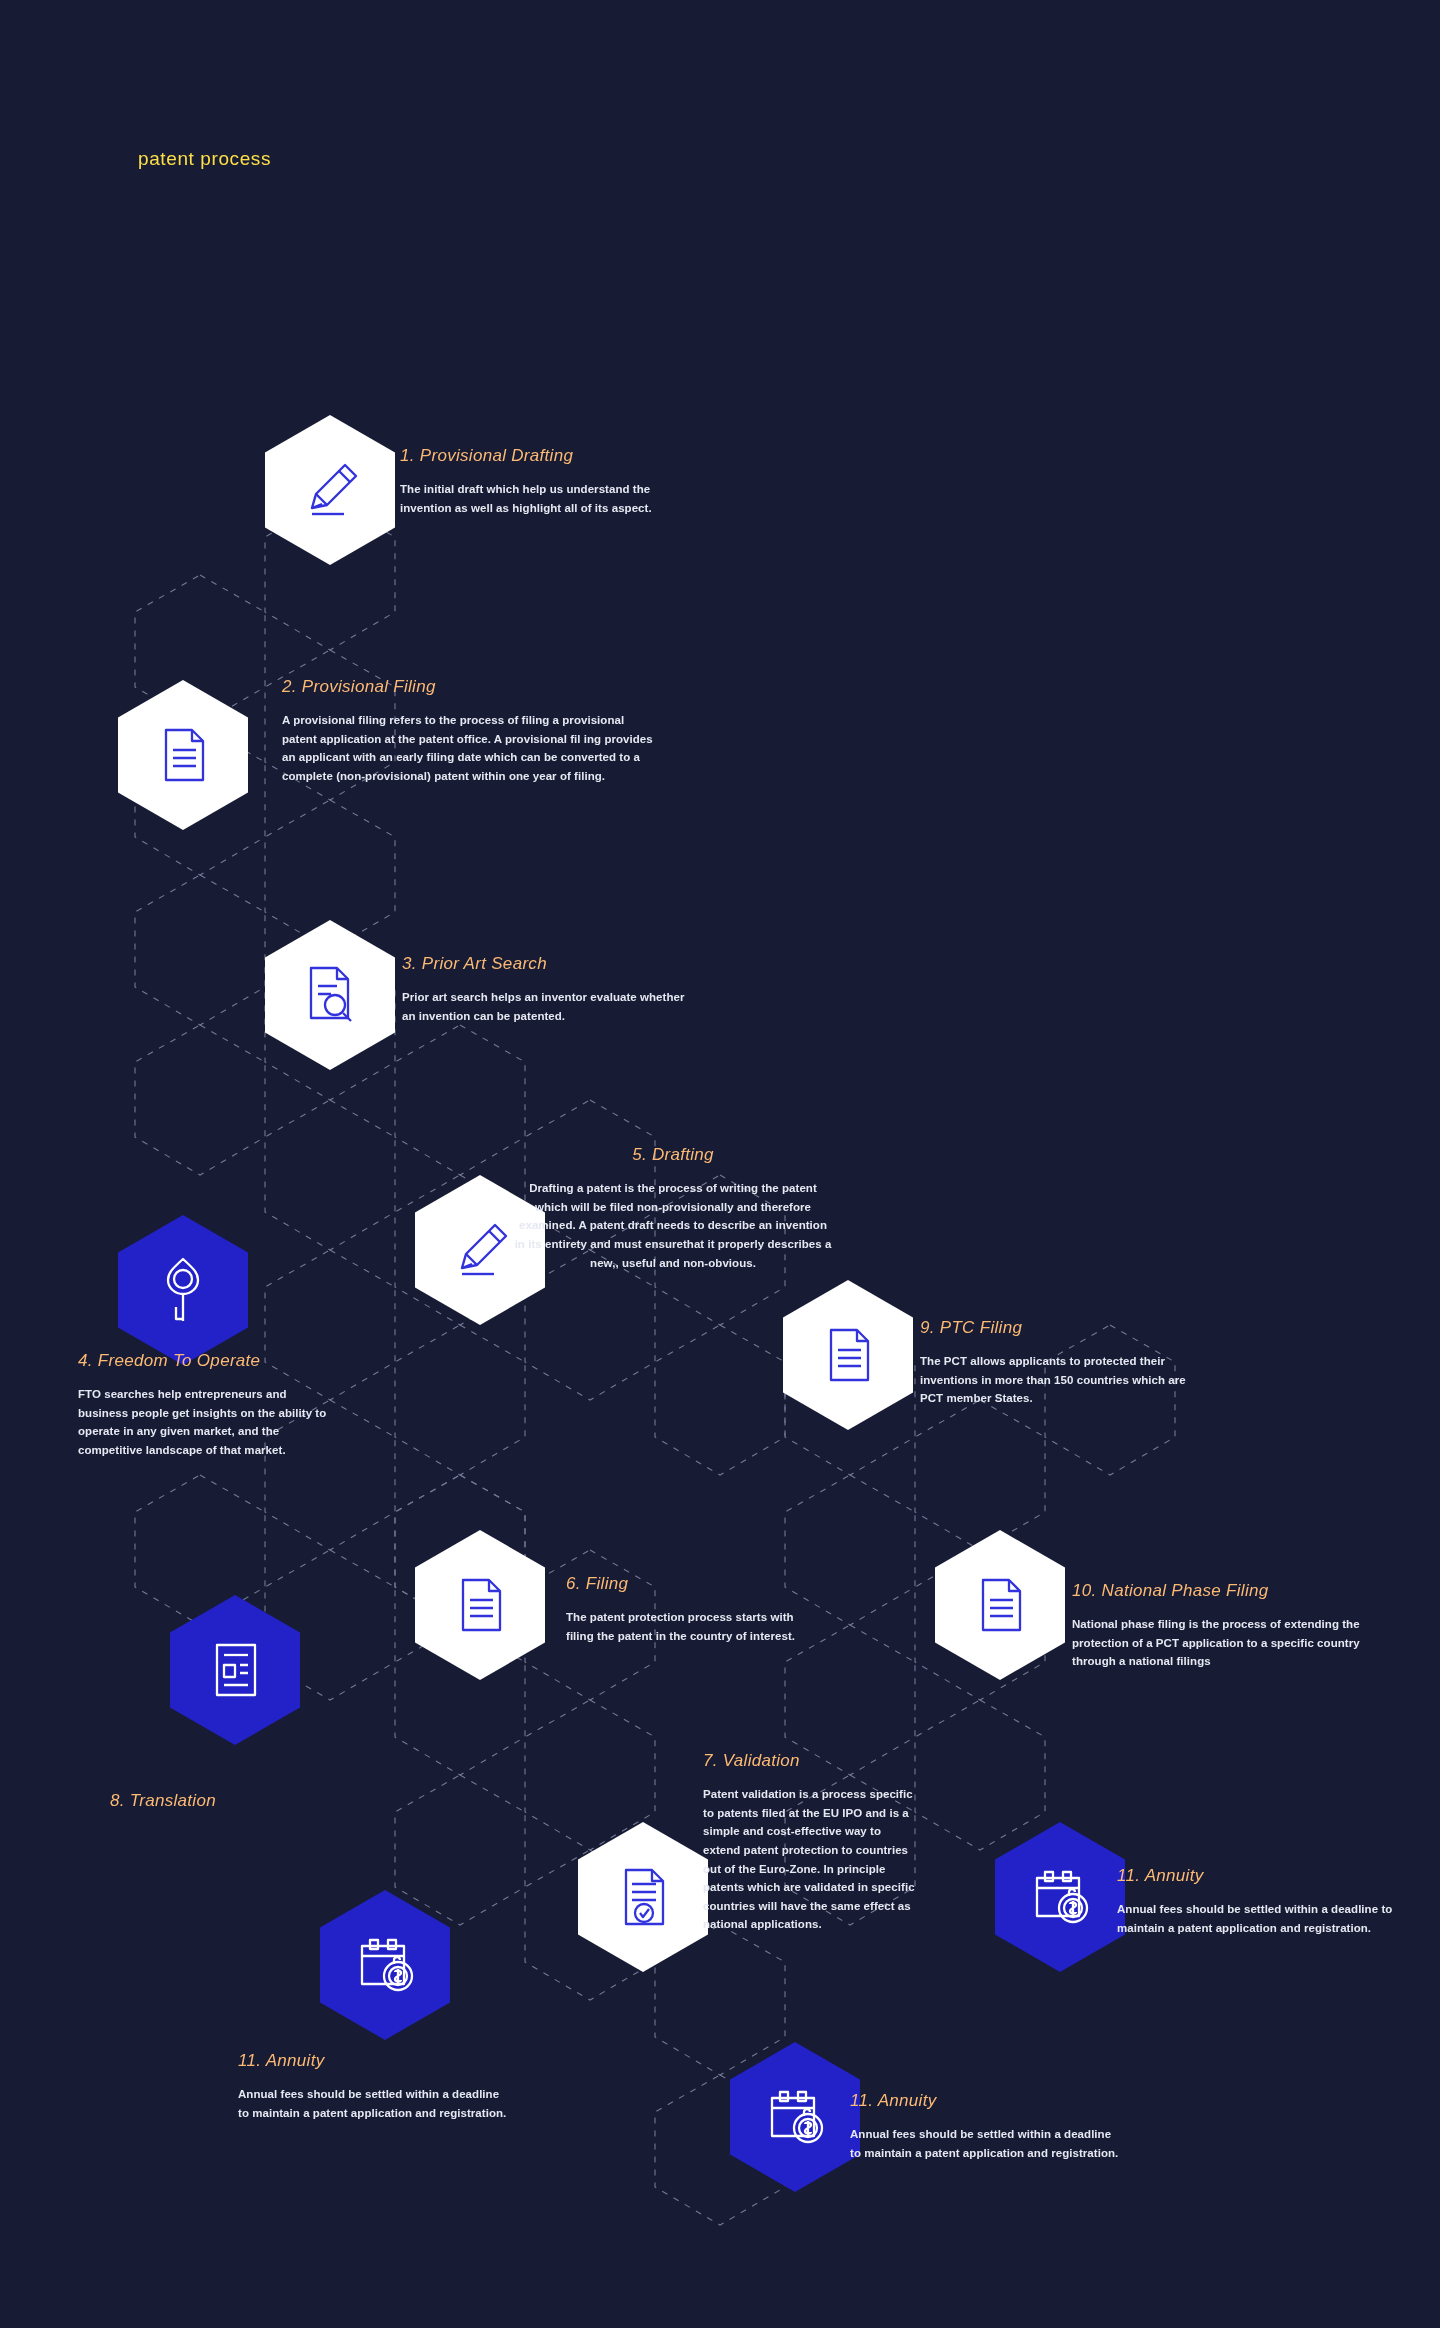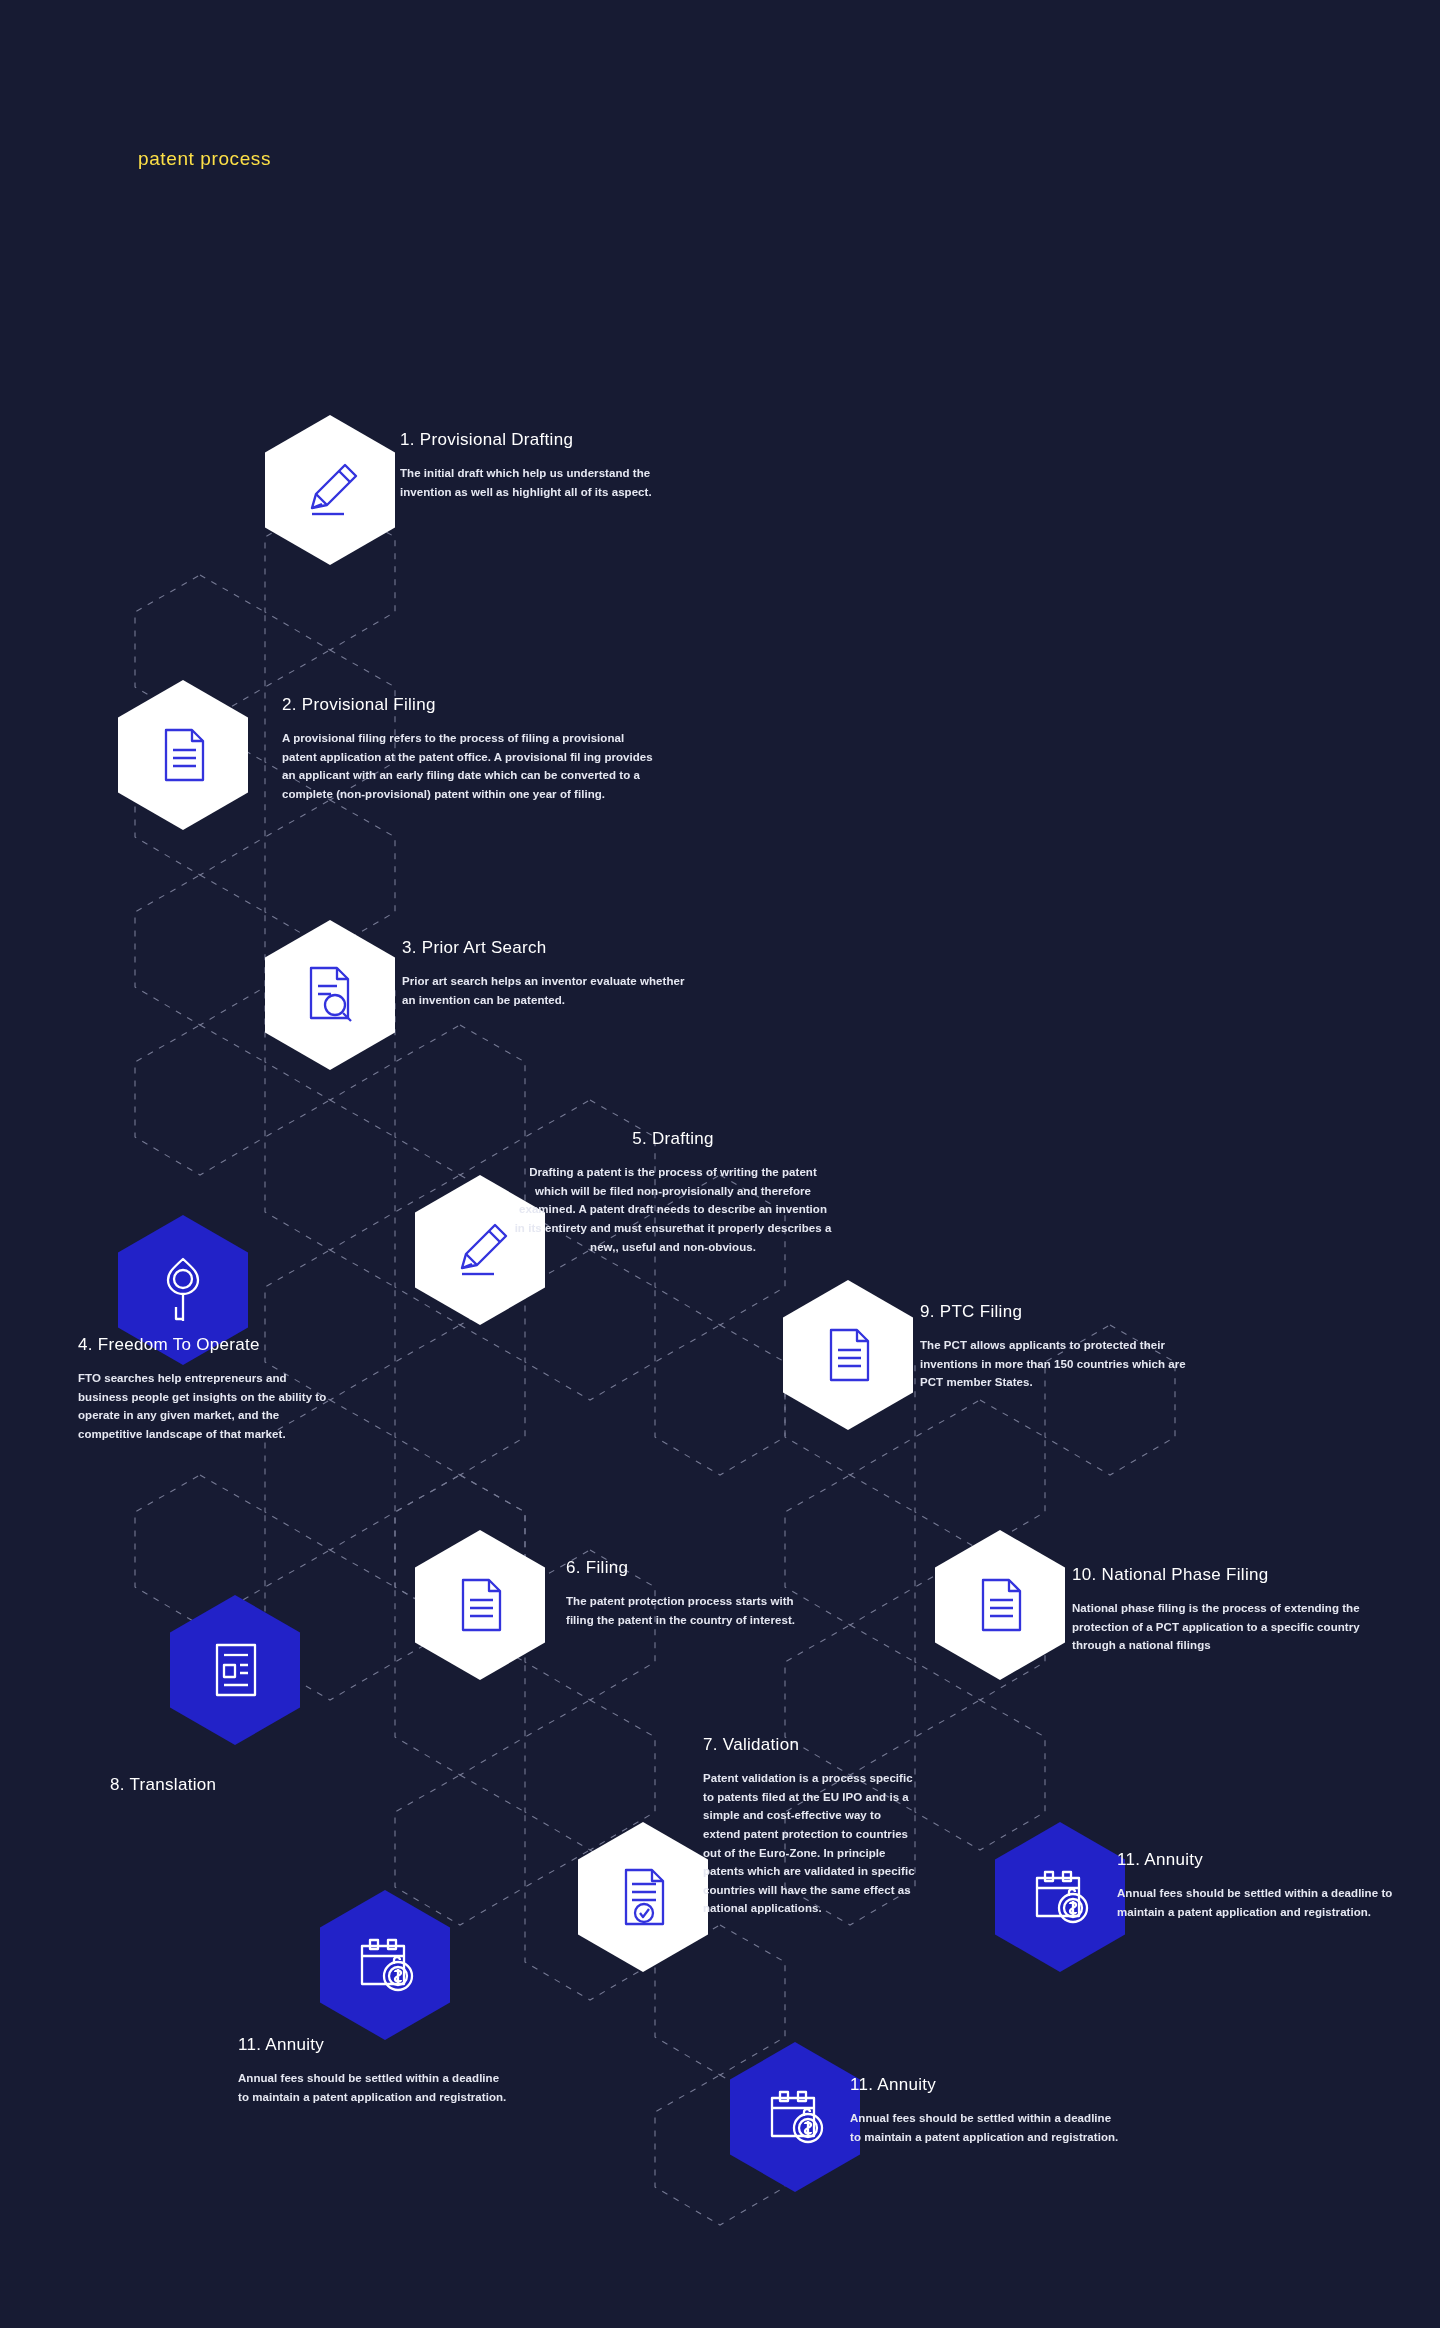--- a/index.html
+++ b/index.html
@@ -29,22 +29,22 @@
   
   .node{position:absolute;}
   .hex{
     position:relative;width:130px;height:150px;
   }
   .hex svg{display:block;}
 
   
   .block{position:absolute;}
   .block .ttl{
-    font-size:17px;color:#ffffff;font-weight:400;letter-spacing:.3px;
-    margin:0 0 14px 0;white-space:nowrap;
+    font-size:17px;color:#fdba74;font-weight:400;letter-spacing:.3px;
+    margin:16px 0 14px 0;white-space:nowrap;font-style:italic;
   }
   .block .bdy{
     font-size:11.5px;line-height:1.62;color:#e6e8f2;font-weight:600;
     margin:0;white-space:pre-line;letter-spacing:.05px;
   }
 </style>
 </head>
 <body>
 
 <div id="stage">
@@ -287,21 +287,21 @@
       </svg>
     </div>
   </div>
 
   <div class="block" style="left:400px;top:430px;width:300px;">
     <div class="ttl">1. Provisional Drafting</div>
     <div class="bdy">The initial draft which help us understand the
 invention as well as highlight all of its aspect.</div>
   </div>
 
-  <div class="block" style="left:282px;top:695px;width:400px;">
+  <div class="block" style="left:282px;top:661px;width:400px;">
     <div class="ttl">2. Provisional Filing</div>
     <div class="bdy">A provisional filing refers to the process of filing a provisional
 patent application at the patent office. A provisional fil ing provides
 an applicant with an early filing date which can be converted to a
 complete (non-provisional) patent within one year of filing.</div>
   </div>
 
   <div class="block" style="left:402px;top:938px;width:320px;">
     <div class="ttl">3. Prior Art Search</div>
     <div class="bdy">Prior art search helps an inventor evaluate whether

